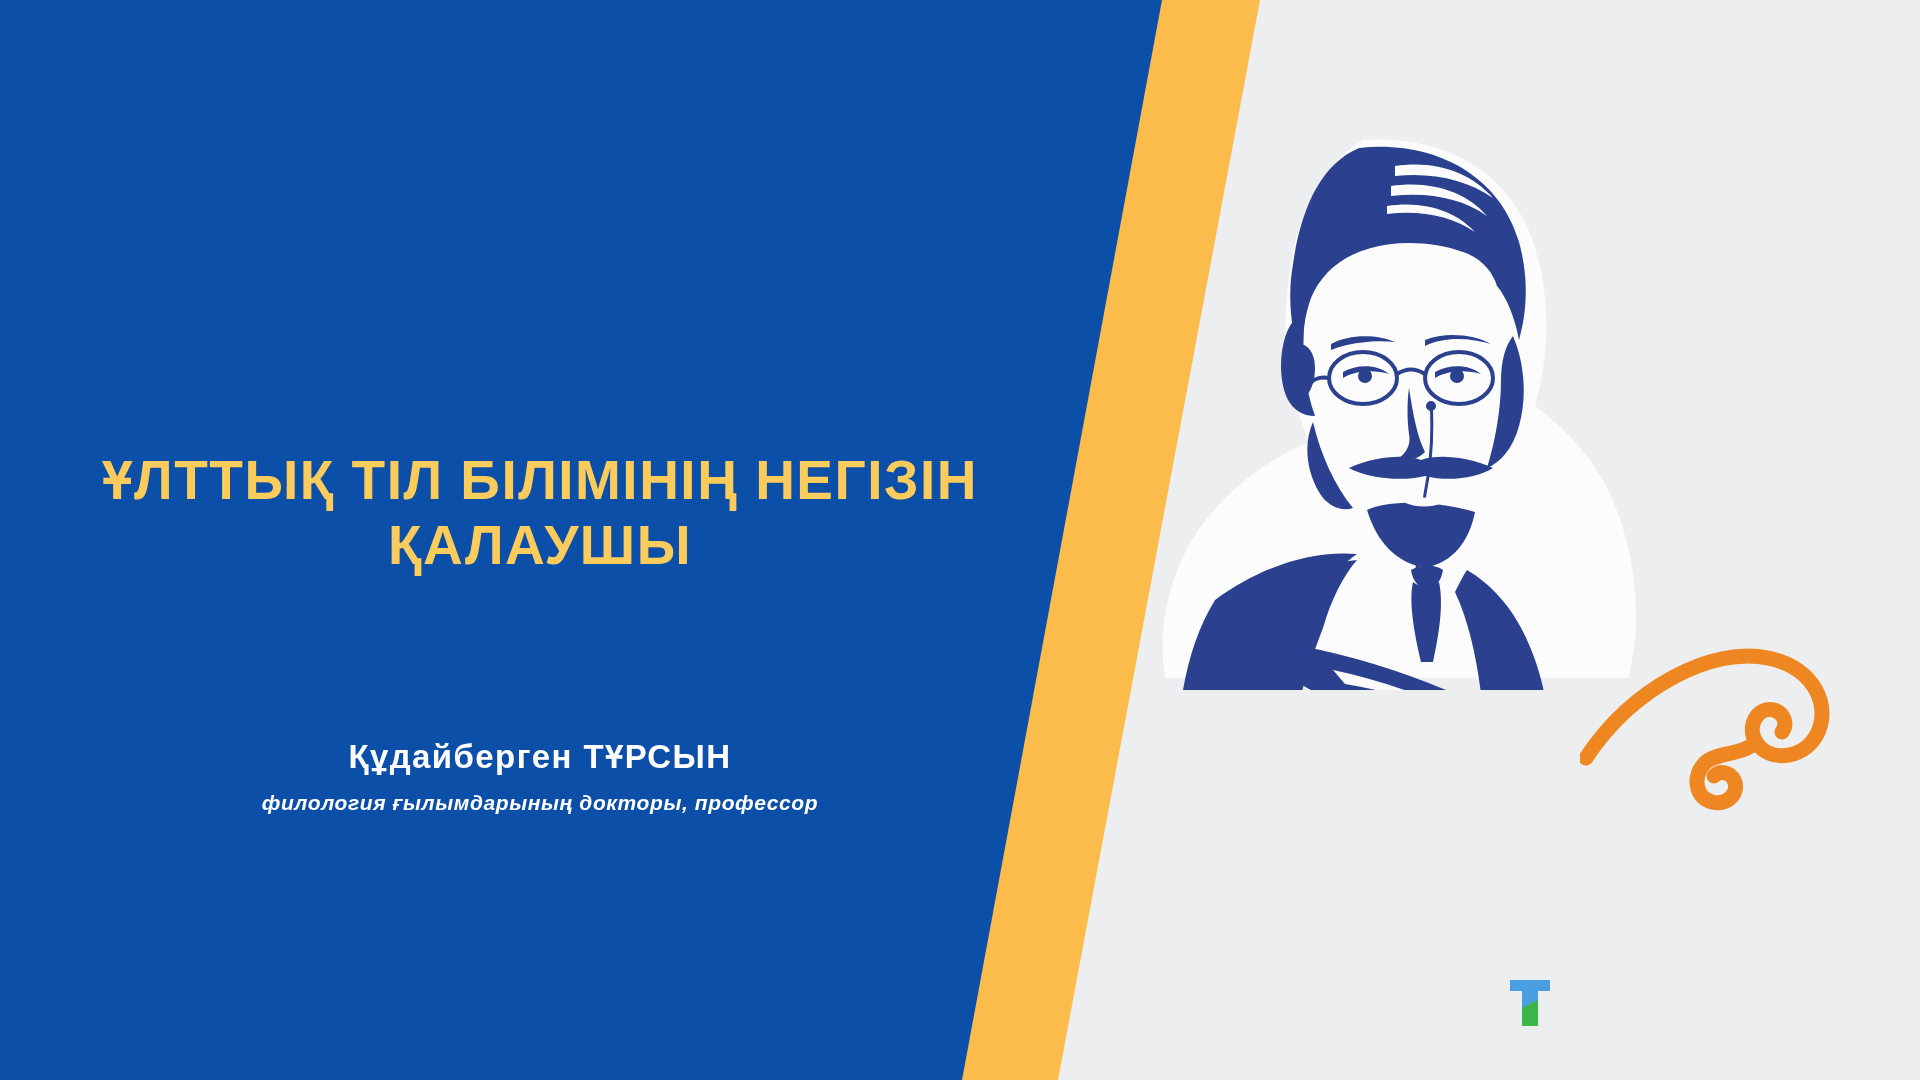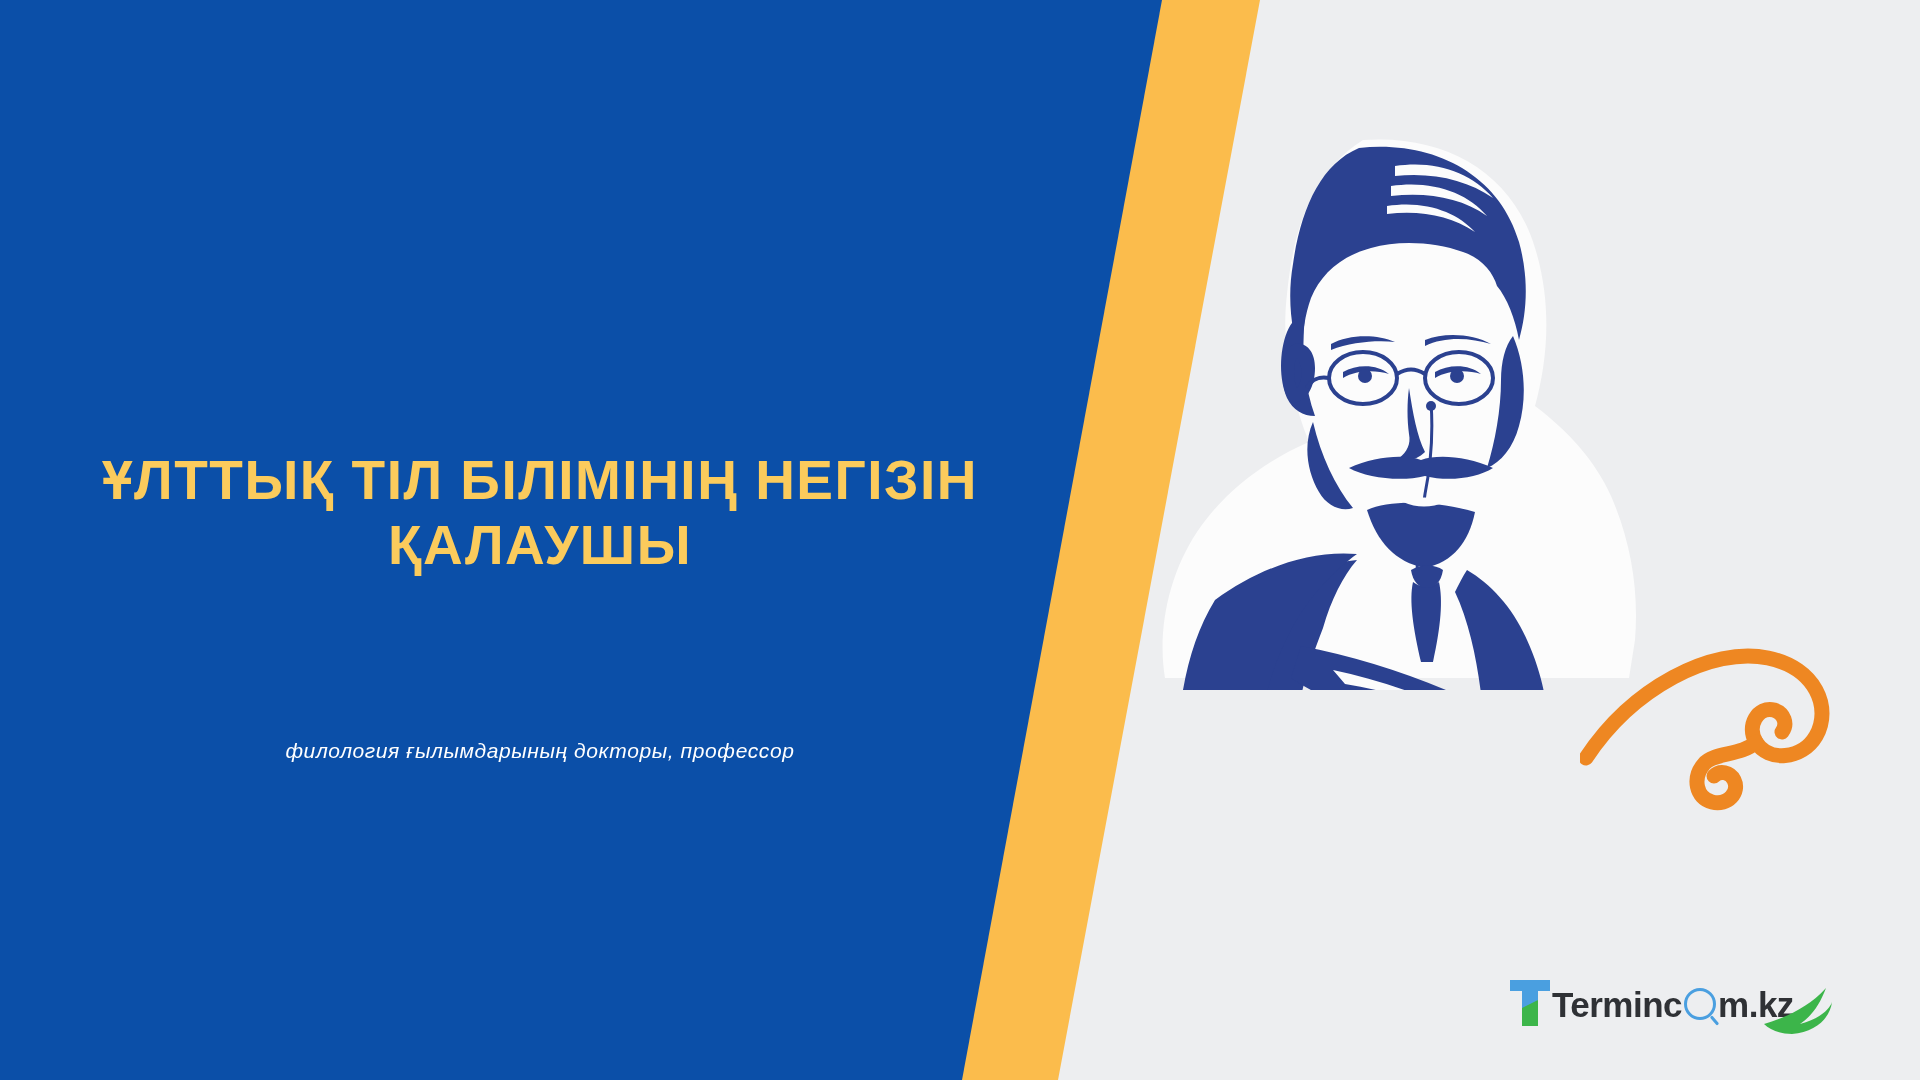--- a/index.html
+++ b/index.html
@@ -60,21 +60,21 @@
     font-size: 33px;
     font-weight: bold;
     letter-spacing: 1.4px;
     margin: 0 0 14px 0;
     line-height: 1.15;
   }
   #speaker-title {
     color: #ffffff;
     font-size: 21px;
     font-style: italic;
-    font-weight: normal;
+    font-weight: bold;
     letter-spacing: 0.6px;
     margin: 0;
     line-height: 1.2;
   }
 
   
   #portrait-wrap {
     position: absolute;
     left: 1095px;
     top: 130px;
@@ -291,33 +291,25 @@
   </div>
 
   <div id="logo">
     <span id="logo-mark">
       <svg viewBox="0 0 46 52" width="46" height="52">
         <rect x="2" y="2" width="40" height="11" fill="#4a9fe0"></rect>
         <polygon points="14,13 30,13 30,22 14,48" fill="#4a9fe0"></polygon>
         <polygon points="14,30 30,22 30,48 14,48" fill="#3cb54a"></polygon>
       </svg>
     </span>
-    <span id="logo-text">
-      <span class="logo-seg">Termin</span>
-        <span class="logo-seg">c</span>
-        <span id="logo-lens"></span>
-        <span class="logo-seg">m.kz</span>
-      <svg id="logo-swoosh" viewBox="0 0 70 60">
-        <path fill="#3cb54a" d="M0,50 C20,44 44,34 62,14 C56,30 48,42 36,50 C58,44 66,34 68,28 C66,44 52,58 28,60 C16,60 6,56 0,50 Z"></path>
-      </svg>
-    </span>
   </div>
 
   <div id="title-block">
     <h1 id="title-text">ҰЛТТЫҚ ТІЛ БІЛІМІНІҢ НЕГІЗІН
 ҚАЛАУШЫ</h1>
   </div>
 
   <div id="speaker-block">
+    <div id="speaker-name">Құдайберген ТҰРСЫН</div>
     <div id="speaker-title">филология ғылымдарының докторы, профессор</div>
   </div>
 
 </div>
 
 </body></html>

